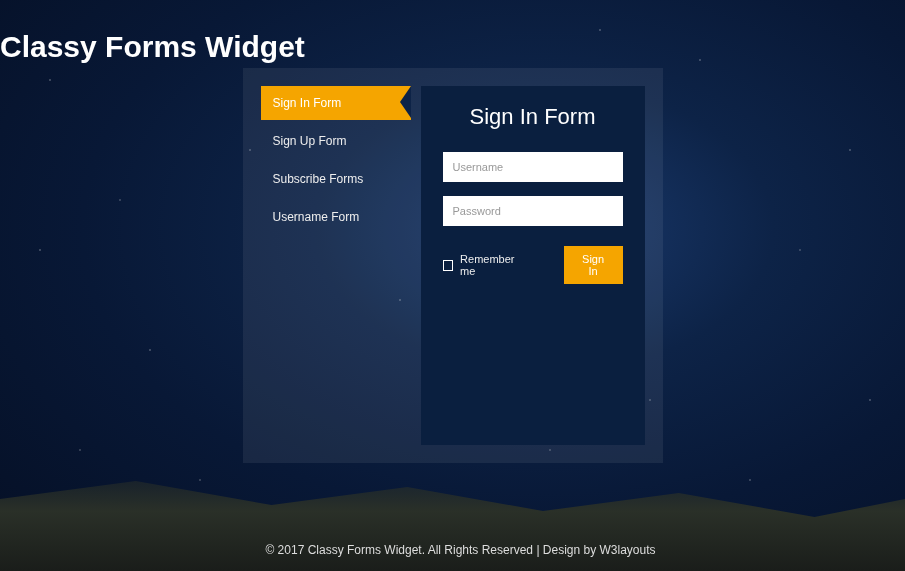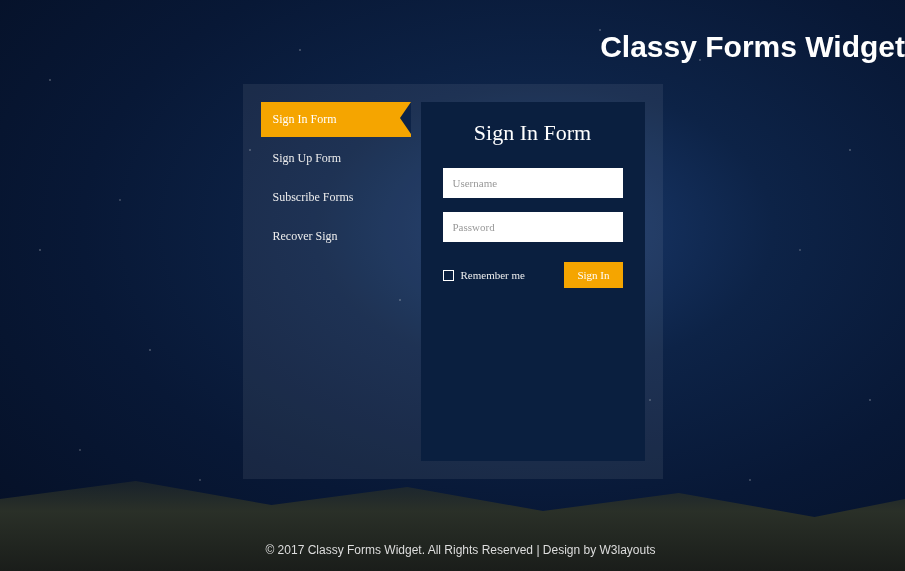--- a/index.html
+++ b/index.html
@@ -41,37 +41,36 @@
     .mountain {
       position: absolute;
       bottom: 0;
       left: 0;
       right: 0;
       height: 120px;
       background: linear-gradient(to top, #1a1d1a 0%, #2a3028 50%, transparent 100%);
       clip-path: polygon(0 40%, 15% 25%, 30% 45%, 45% 30%, 60% 50%, 75% 35%, 90% 55%, 100% 40%, 100% 100%, 0 100%);
     }
     .page-title {
-      text-align: right;
-      padding: 30px 0 20px;
+      text-align: left;
+      padding: 30px 0 4px;
       font-size: 30px;
       font-weight: 700;
       position: relative;
       z-index: 2;
     }
     .widget-wrap {
       width: 420px;
       margin: 0 auto;
       background: rgba(255,255,255,0.07);
       padding: 18px;
       display: flex;
       position: relative;
       z-index: 2;
       min-height: 395px;
-      font-family: Liberation Serif, serif;
     }
     .sidebar {
       width: 150px;
       flex-shrink: 0;
     }
     .sidebar ul { list-style: none; }
     .sidebar li {
       font-size: 12px;
       color: #eee;
       padding: 10px 12px;
@@ -177,21 +176,21 @@
       <li class="active">
         <span>Sign In Form</span>
       </li>
       <li>
         <span>Sign Up Form</span>
       </li>
       <li>
         <span>Subscribe Forms</span>
       </li>
       <li>
-        <span>Recover Sign</span>
+        <span>Username Form</span>
       </li>
     </ul>
   </nav>
 
   <div class="form-panel">
     <h2 class="form-title">Sign In Form</h2>
 
     <input type="text" placeholder="Username" style="">
     <input type="password" placeholder="Password" style="">
 

